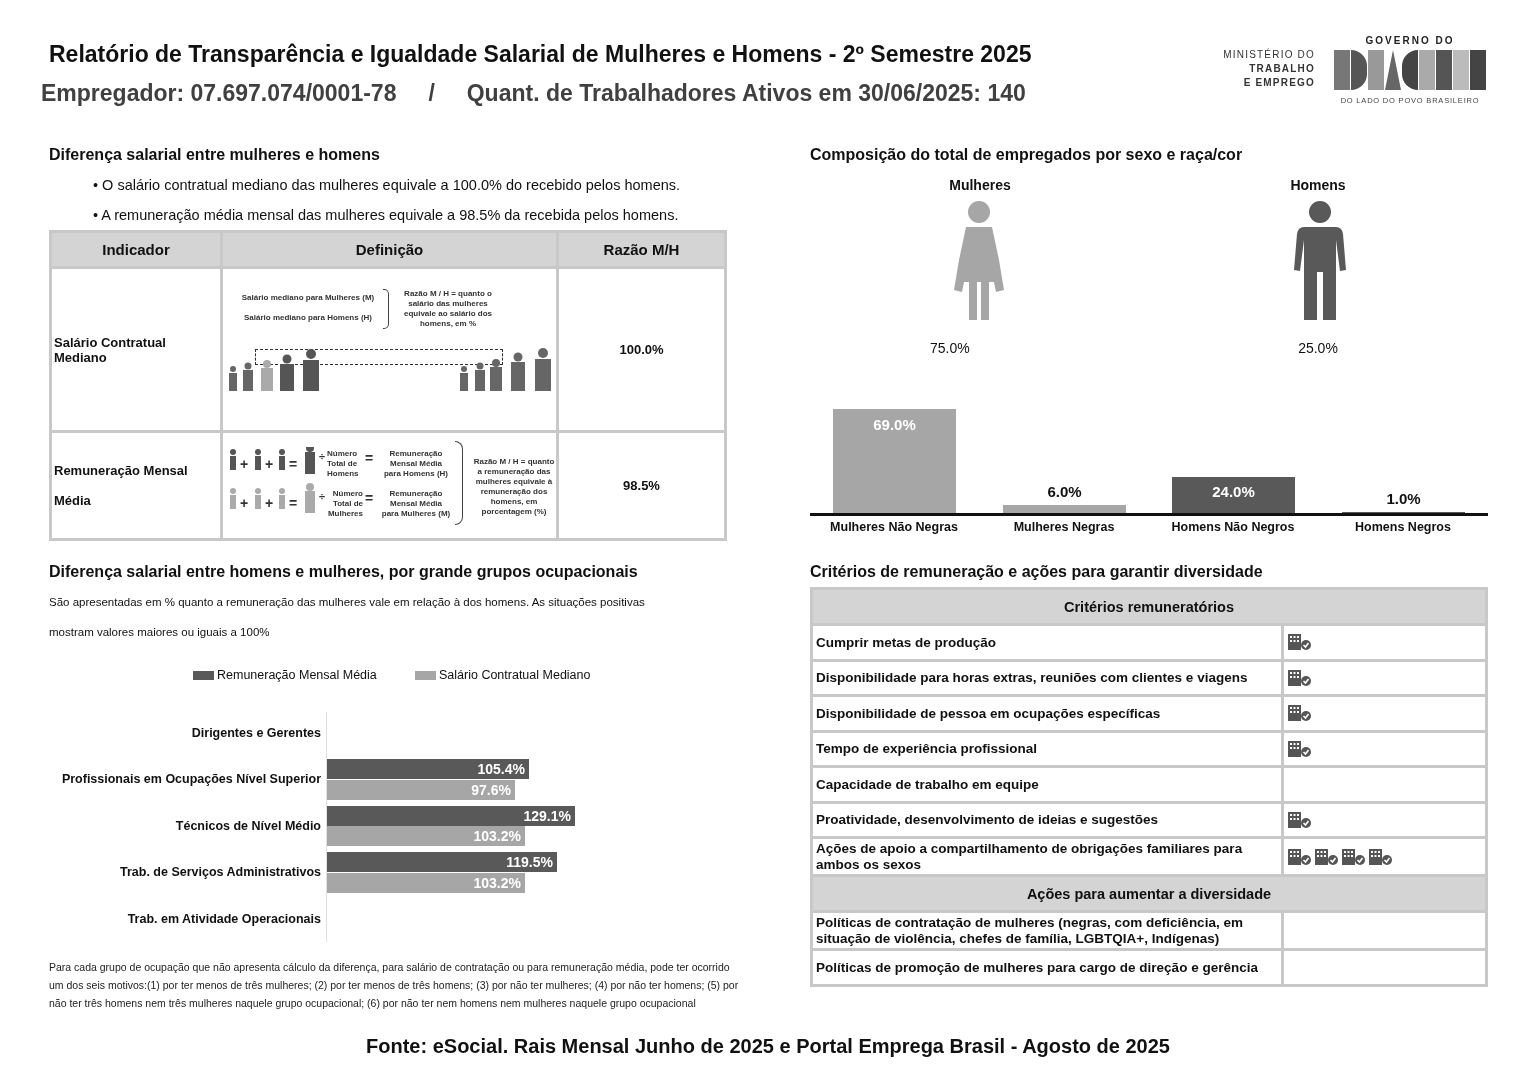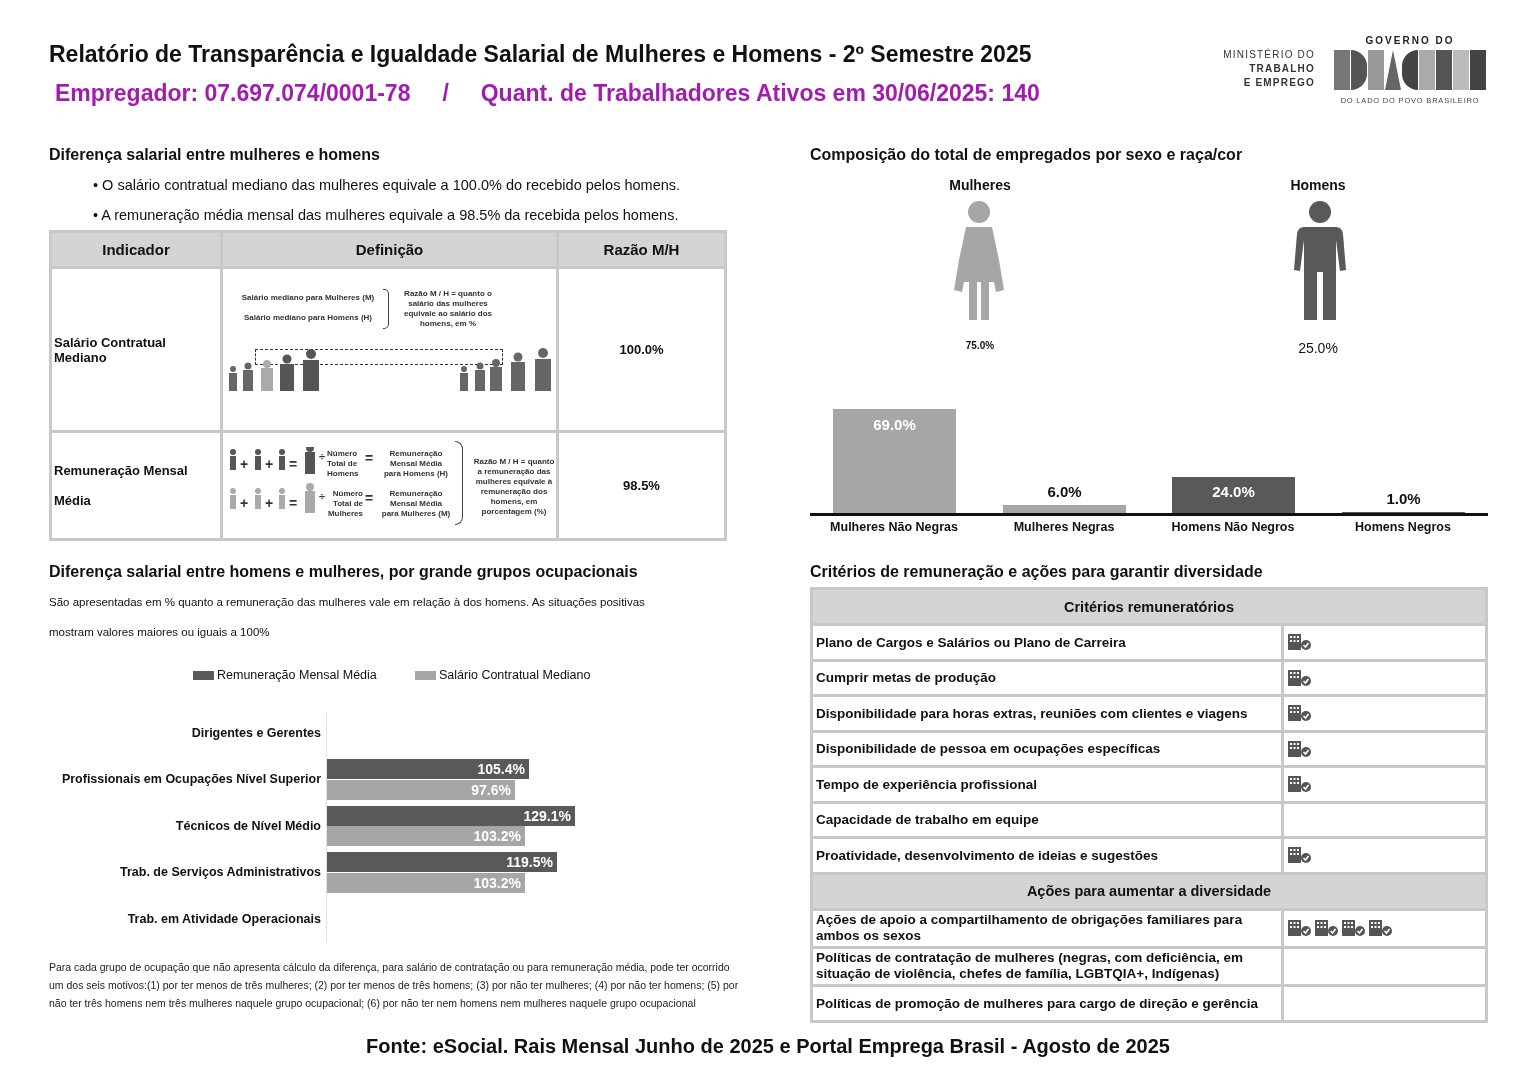--- a/index.html
+++ b/index.html
@@ -1,19 +1,19 @@
 <!DOCTYPE html>
 <html><head>
 <meta charset="utf-8">
 <style>
   * { box-sizing: border-box; margin: 0; padding: 0; }
   body { width: 1536px; height: 1086px; background: #fff; font-family: "Liberation Sans", sans-serif; color: #111; position: relative; overflow: hidden; }
   .abs { position: absolute; }
   .title { left: 49px; top: 40px; font-size: 23px; font-weight: bold; line-height: 28px; color: #111; }
-  .subtitle { left: 55px; top: 79px; font-size: 23px; font-weight: bold; line-height: 28px; white-space: pre; color: #a21caf; }
+  .subtitle { left: 41px; top: 79px; font-size: 23px; font-weight: bold; line-height: 28px; white-space: pre; color: #404040; }
   .logo-ministerio { left: 1210px; top: 48px; width: 105px; text-align: right; font-size: 10px; font-weight: bold; letter-spacing: 1.2px; line-height: 14px; color: #333; }
   .logo-ministerio .l1 { font-weight: normal; }
   .logo-gov { left: 1330px; top: 35px; width: 160px; }
   .logo-gov .gtop { text-align: center; font-size: 10px; font-weight: bold; letter-spacing: 2px; color: #222; }
   .logo-gov .blocks { display: flex; gap: 1px; height: 40px; margin: 4px 4px 0 4px; }
   .logo-gov .blocks div { flex: 1; }
   .logo-gov .gbot { text-align: center; font-size: 7.5px; letter-spacing: 0.8px; color: #444; margin-top: 6px; }
 
   .sec-title { font-size: 16px; font-weight: bold; color: #111; }
   .bullet { font-size: 14.5px; color: #111; }
@@ -192,21 +192,21 @@
     <rect x="21" y="82" width="8" height="38"></rect>
       <rect x="33" y="82" width="8" height="38"></rect>
   </g>
 </svg>
 <svg class="fig" style="left:1290px;top:200px;" width="60" height="122" viewBox="0 0 60 122">
   <g fill="#595959">
     <circle cx="30" cy="12" r="11"></circle>
     <path d="M14 27 H46 Q52 27 53 34 L56 70 L50 71 L46 40 V120 H33 V72 H27 V120 H14 V40 L10 71 L4 70 L7 34 Q8 27 14 27 Z"></path>
   </g>
 </svg>
-<div class="abs" style="left:930px;top:340px;width:100px;text-align:center;font-size:10px;font-weight:bold;">75.0%</div>
+<div class="abs" style="left:930px;top:340px;width:100px;font-size:14px;font-weight:normal;">75.0%</div>
 <div class="abs" style="left:1268px;top:340px;width:100px;text-align:center;font-size:14px;font-weight:normal;">25.0%</div>
 
 <div class="abs" style="left:810px;top:370px;width:678px;height:144px;">
   <div class="vbar" style="left:23px;height:105px;background:#a6a6a6;"></div>
   <div class="vbar-val" style="left:23px;top:46px;color:#fff;">69.0%</div>
   <div class="vbar" style="left:193px;height:9px;background:#a6a6a6;"></div>
   <div class="vbar-val" style="left:193px;top:113px;">6.0%</div>
   <div class="vbar" style="left:362px;height:37px;background:#595959;"></div>
   <div class="vbar-val" style="left:362px;top:113px;color:#fff;">24.0%</div>
   <div class="vbar" style="left:532px;height:2px;background:#595959;"></div>
@@ -246,36 +246,20 @@
 <div class="abs note">Para cada grupo de ocupação que não apresenta cálculo da diferença, para salário de contratação ou para remuneração média, pode ter ocorrido um dos seis motivos:(1) por ter menos de três mulheres; (2) por ter menos de três homens; (3) por não ter mulheres; (4) por não ter homens; (5) por não ter três homens nem três mulheres naquele grupo ocupacional; (6) por não ter nem homens nem mulheres naquele grupo ocupacional</div>
 
 <div class="abs sec-title" style="left:810px;top:563px;">Critérios de remuneração e ações para garantir diversidade</div>
 
 <table class="crit">
   <tbody>
       <tr>
         <td class="hdr" colspan="2">Critérios remuneratórios</td>
       </tr>
   <tr>
-        <td class="lbl">Plano de Cargos e Salários ou Plano de Carreira</td>
-        <td class="ico"><span class="bicon"><svg width="27" height="18" viewBox="0 0 27 18">
-              <rect x="1" y="1" width="13" height="16" fill="#555"></rect>
-              <g fill="#fff">
-                <rect x="3" y="3" width="2" height="2"></rect>
-                <rect x="6.5" y="3" width="2" height="2"></rect>
-                <rect x="10" y="3" width="2" height="2"></rect>
-                <rect x="3" y="7" width="2" height="2"></rect>
-                <rect x="6.5" y="7" width="2" height="2"></rect>
-                <rect x="10" y="7" width="2" height="2"></rect>
-              </g>
-              <circle cx="19" cy="12" r="5" fill="#555"></circle>
-              <path d="M16.5 12 L18.5 14 L21.5 10" stroke="#fff" stroke-width="1.6" fill="none"></path>
-            </svg></span></td>
-      </tr>
-  <tr>
         <td class="lbl">Cumprir metas de produção</td>
         <td class="ico"><span class="bicon"><svg width="27" height="18" viewBox="0 0 27 18">
               <rect x="1" y="1" width="13" height="16" fill="#555"></rect>
               <g fill="#fff">
                 <rect x="3" y="3" width="2" height="2"></rect>
                 <rect x="6.5" y="3" width="2" height="2"></rect>
                 <rect x="10" y="3" width="2" height="2"></rect>
                 <rect x="3" y="7" width="2" height="2"></rect>
                 <rect x="6.5" y="7" width="2" height="2"></rect>
                 <rect x="10" y="7" width="2" height="2"></rect>
@@ -344,23 +328,20 @@
                 <rect x="3" y="3" width="2" height="2"></rect>
                 <rect x="6.5" y="3" width="2" height="2"></rect>
                 <rect x="10" y="3" width="2" height="2"></rect>
                 <rect x="3" y="7" width="2" height="2"></rect>
                 <rect x="6.5" y="7" width="2" height="2"></rect>
                 <rect x="10" y="7" width="2" height="2"></rect>
               </g>
               <circle cx="19" cy="12" r="5" fill="#555"></circle>
               <path d="M16.5 12 L18.5 14 L21.5 10" stroke="#fff" stroke-width="1.6" fill="none"></path>
             </svg></span></td>
-      </tr>
-  <tr>
-        <td class="hdr" colspan="2">Ações para aumentar a diversidade</td>
       </tr>
   <tr>
         <td class="lbl" style="height:38px;line-height:16px;">
           <div>Ações de apoio a compartilhamento de obrigações familiares para</div>
           <div>ambos os sexos</div>
         </td>
     <td class="ico"><span class="bicon"><svg width="27" height="18" viewBox="0 0 27 18">
               <rect x="1" y="1" width="13" height="16" fill="#555"></rect>
               <g fill="#fff">
                 <rect x="3" y="3" width="2" height="2"></rect>
@@ -404,20 +385,23 @@
                 <rect x="10" y="3" width="2" height="2"></rect>
                 <rect x="3" y="7" width="2" height="2"></rect>
                 <rect x="6.5" y="7" width="2" height="2"></rect>
                 <rect x="10" y="7" width="2" height="2"></rect>
               </g>
               <circle cx="19" cy="12" r="5" fill="#555"></circle>
               <path d="M16.5 12 L18.5 14 L21.5 10" stroke="#fff" stroke-width="1.6" fill="none"></path>
             </svg></span></td>
       </tr>
   <tr>
+        <td class="hdr" colspan="2">Ações para aumentar a diversidade</td>
+      </tr>
+  <tr>
         <td class="lbl" style="height:38px;line-height:16px;">
           <div>Políticas de contratação de mulheres (negras, com deficiência, em</div>
           <div>situação de violência, chefes de família, LGBTQIA+, Indígenas)</div>
         </td>
         <td class="ico"></td>
       </tr>
   <tr>
         <td class="lbl" style="height:36px;">Políticas de promoção de mulheres para cargo de direção e gerência</td>
         <td class="ico"></td>
       </tr>

